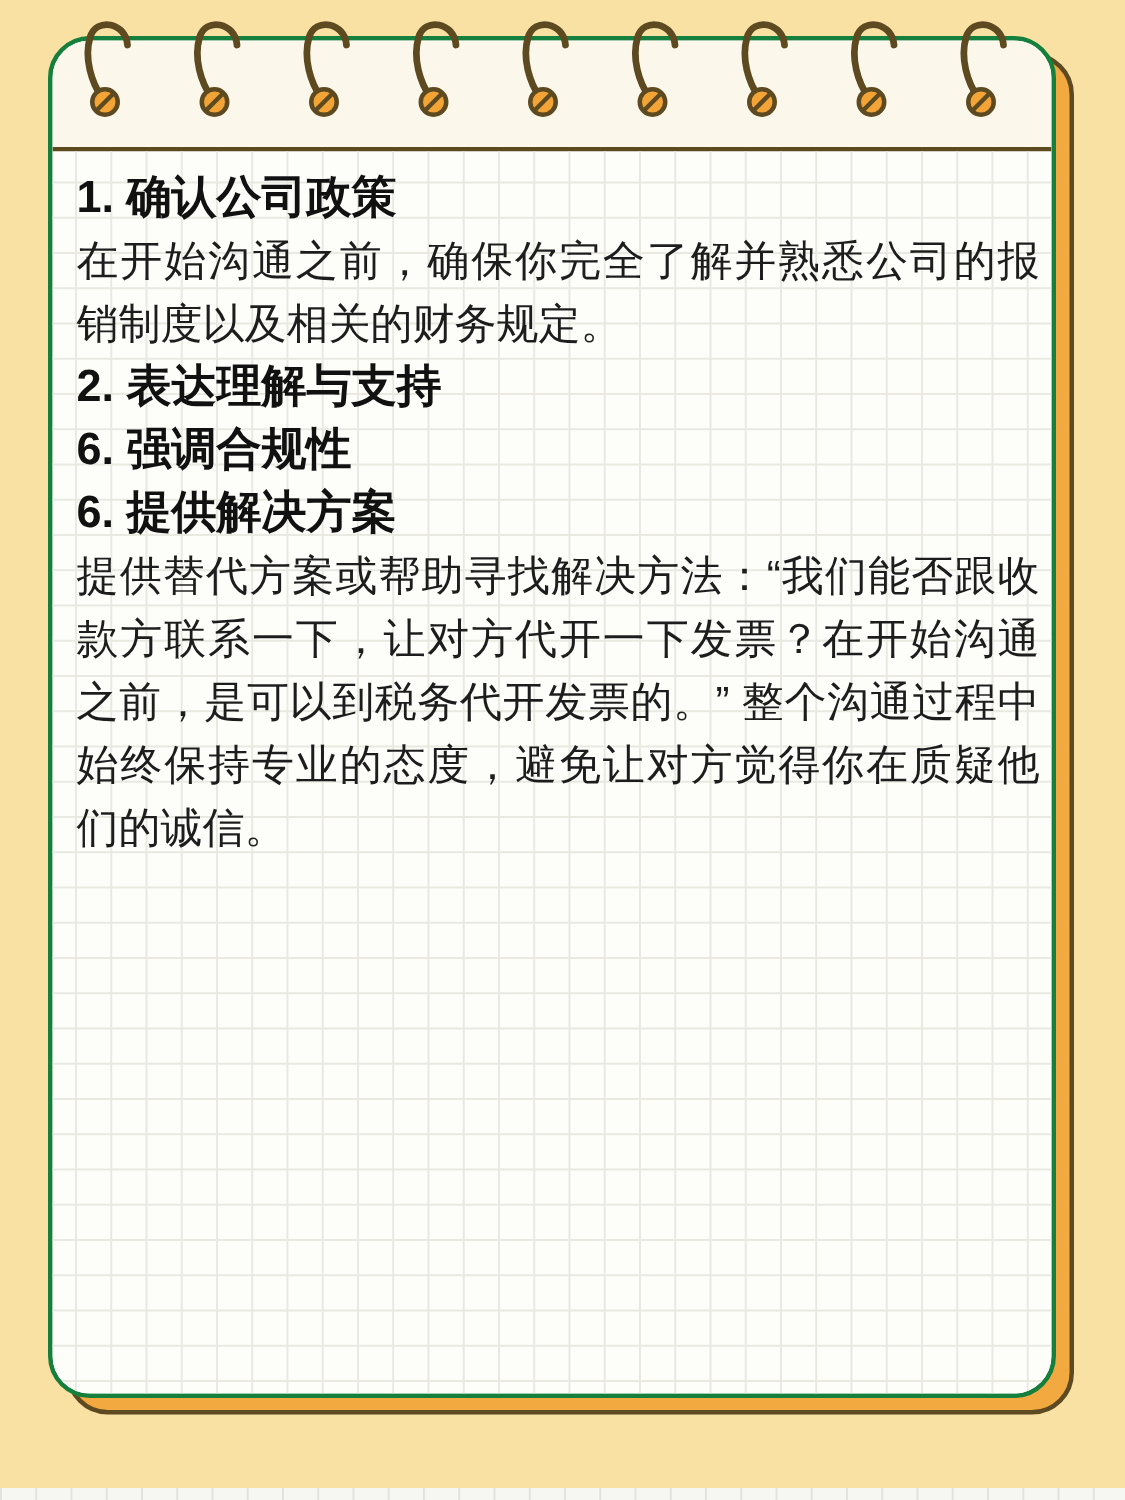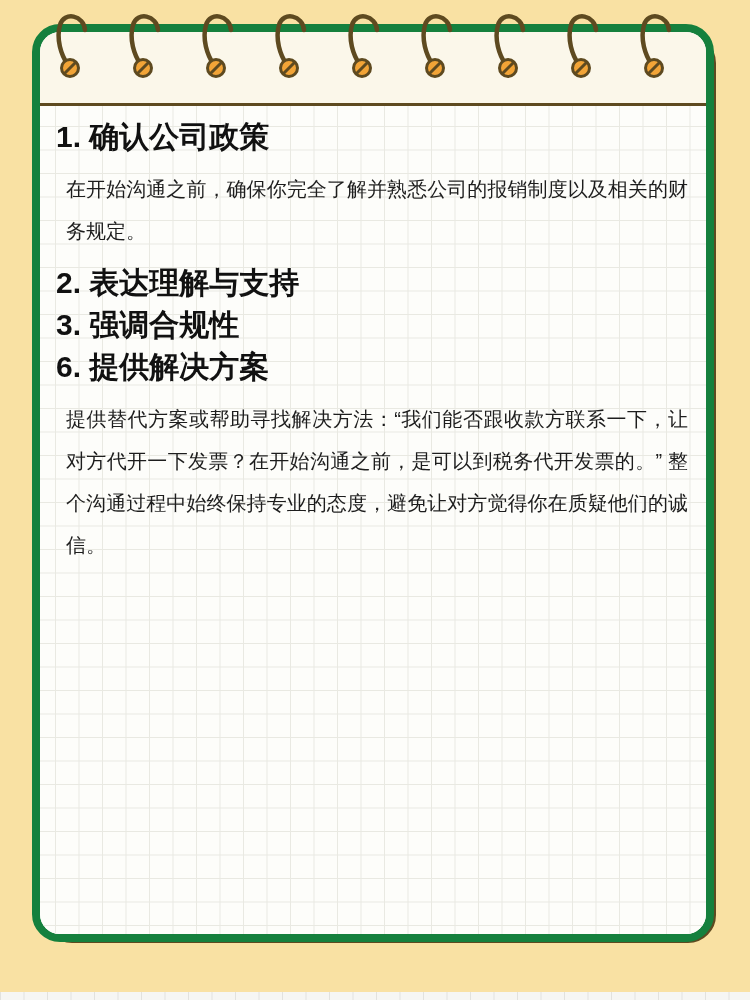--- a/index.html
+++ b/index.html
@@ -28,21 +28,21 @@
     border-radius: 28px;
   }
   
   .page {
     position: absolute;
     left: 32px;
     top: 24px;
     width: 666px;
     height: 902px;
     background: #FDFDF9;
-    border: 8px solid #15803d;
+    border: 3px solid #15803d;
     border-radius: 28px;
     overflow: hidden;
   }
   .page-header {
     height: 71px;
     background: #FBF7EA;
     border-bottom: 3px solid #5E4A20;
   }
   .page-paper {
     position: relative;
@@ -63,23 +63,23 @@
     text-align: justify;
   }
   .note-heading {
     font-size: 30px;
     line-height: 42px;
     font-weight: 700;
     color: #111111;
     text-align: left;
   }
   .note-body {
-    font-size: 20px;
+    font-size: 28px;
     line-height: 42px;
-    margin: 10px;
+    margin: 0;
   }
   
   .spiral-row {
     position: absolute;
     left: 0;
     top: 0;
     width: 750px;
     height: 90px;
   }
   .spiral-ring {
@@ -115,21 +115,21 @@
         <div class="note-section">
           <div class="note-heading">1. 确认公司政策</div>
           <p class="note-body">在开始沟通之前，确保你完全了解并熟悉公司的报销制度以及相关的财务规定。</p>
         </div>
 
         <div class="note-section">
           <div class="note-heading">2. 表达理解与支持</div>
         </div>
 
         <div class="note-section">
-          <div class="note-heading">3. 强调合规性</div>
+          <div class="note-heading">6. 强调合规性</div>
         </div>
 
         <div class="note-section">
           <div class="note-heading">6. 提供解决方案</div>
           <p class="note-body">提供替代方案或帮助寻找解决方法：“我们能否跟收款方联系一下，让对方代开一下发票？在开始沟通之前，是可以到税务代开发票的。” 整个沟通过程中始终保持专业的态度，避免让对方觉得你在质疑他们的诚信。</p>
         </div>
 
       </div>
     </div>
   </div>

